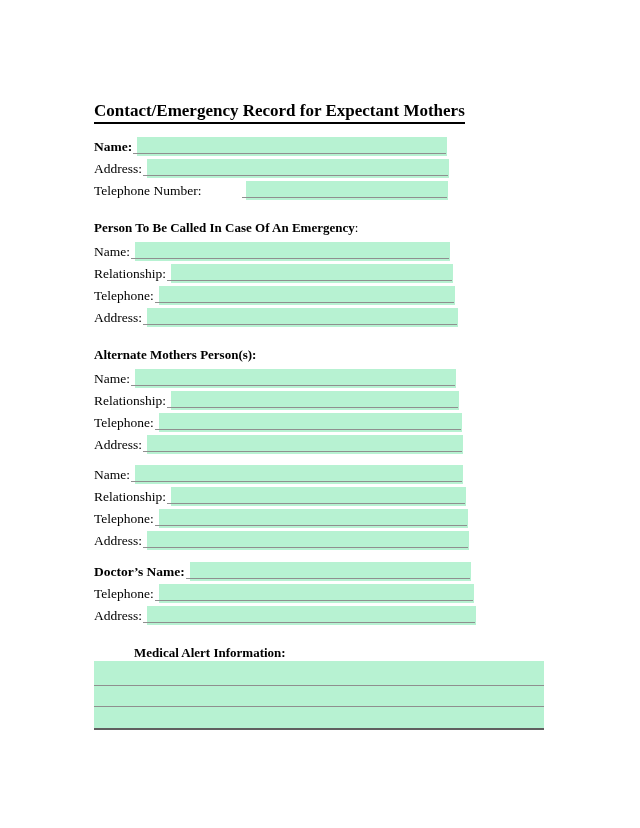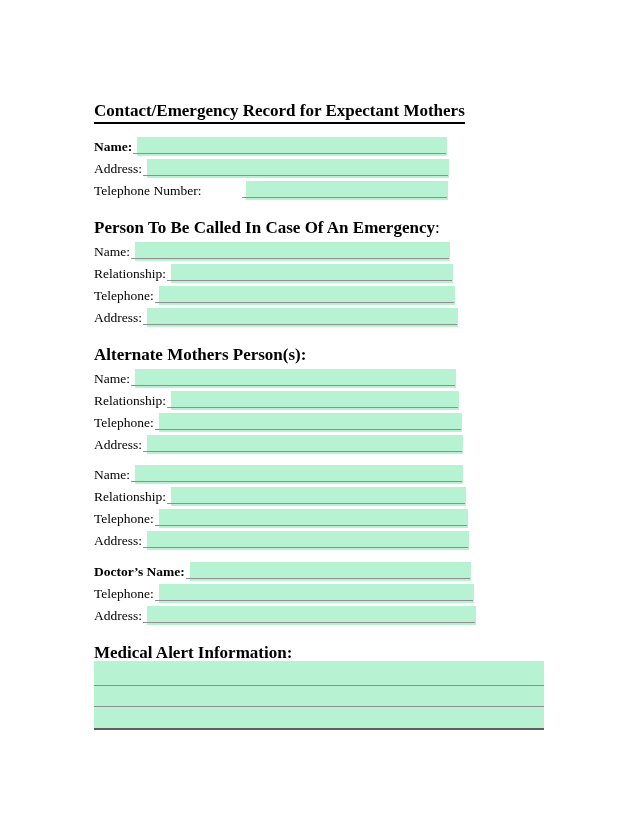--- a/index.html
+++ b/index.html
@@ -16,21 +16,21 @@
   .title {
     display:inline-block;
     font-size:17px; font-weight:bold;
     line-height:20px;
     border-bottom:2px solid #000;
     padding-bottom:1px;
     white-space:nowrap;
   }
 
   .heading {
-    font-size:17px; font-weight:bold;
+    font-size:13px; font-weight:bold;
     line-height:18px; white-space:nowrap;
   }
   .heading .colon { font-weight:normal; }
 
   .frow {
     display:flex; align-items:flex-end;
     height:19px; margin-bottom:3px;justify-content:center;
   }
   .lbl {
     font-size:13.5px; line-height:16px;
@@ -49,21 +49,21 @@
     position:absolute; left:-4px; right:1px; bottom:2px;
     border-bottom:1px solid #8f8f8f;
   }
 
   .sec-mother   { margin-top:13px; }
   .sec-rows-gap { margin-top:5px; }
   .h-emergency  { margin-top:19px; }
   .h-alternate  { margin-top:19px; }
   .alt2         { margin-top:11px; }
   .sec-doctor   { margin-top:12px; }
-  .h-medical    { margin-top:20px; line-height:16px; }
+  .h-medical    { margin-top:20px; line-height:16px;margin-left:40px; }
 
   .medical-block {
     width:450px;
     background:var(--hl);
     border-bottom:2px solid #5f5f5f;
   }
   .medical-line { font-size:13.5px; }
   .medical-line.l1 { height:24px; border-bottom:1px solid #8f8f8f; }
   .medical-line.l2 { height:20px; border-bottom:1px solid #8f8f8f; }
   .medical-line.l3 { height:21px; }

